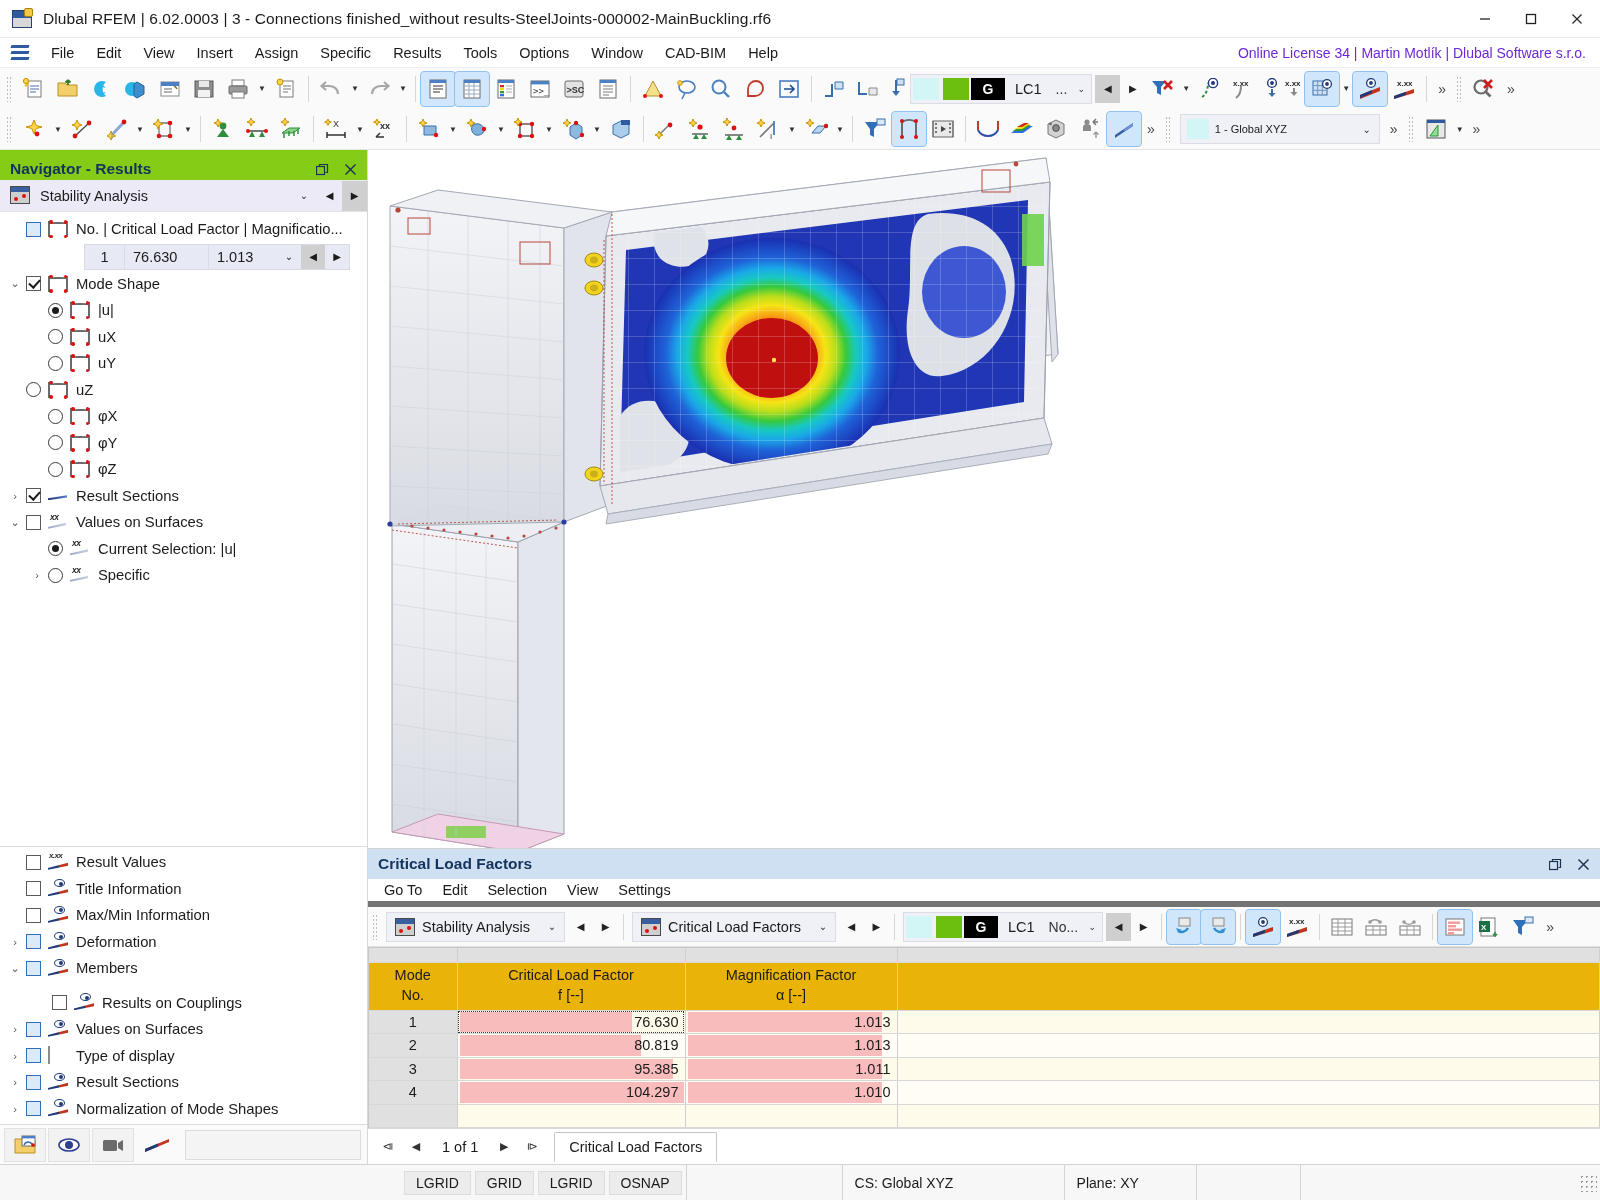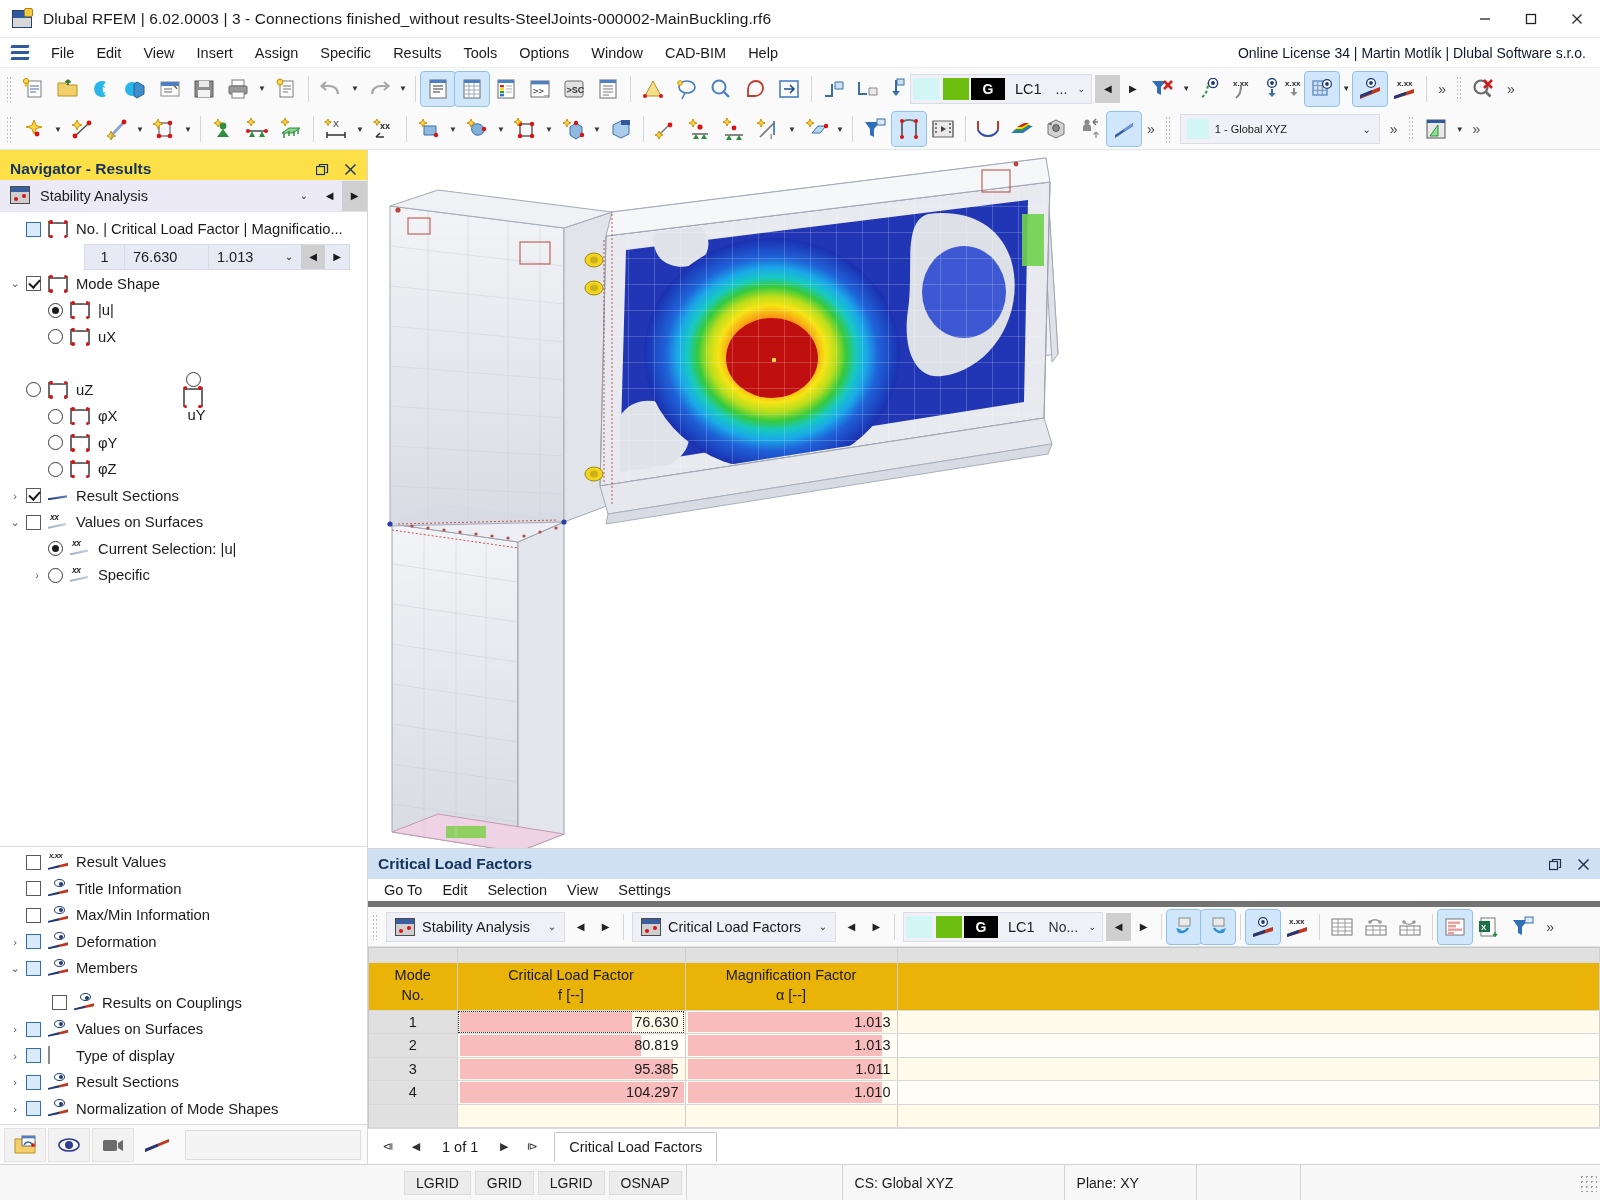--- a/index.html
+++ b/index.html
@@ -29,21 +29,21 @@
   .menubar {
     height:30px; display:flex; align-items:center; background:#ffffff;
     border-bottom:1px solid #efefef; flex:0 0 30px; position:relative;
   }
   .menu-logo { width:22px;height:20px;margin:0 8px 0 10px;position:relative;flex:0 0 22px;}
   .menu-logo i{position:absolute;display:block;}
   .menu-logo .l1{left:1px;top:2px;width:18px;height:3px;background:#2f5a9e;transform:skewX(-20deg);}
   .menu-logo .l2{left:1px;top:8px;width:18px;height:3px;background:#2f5a9e;transform:skewX(-20deg);}
   .menu-logo .l3{left:1px;top:14px;width:18px;height:3px;background:#2f5a9e;transform:skewX(-20deg);}
   .menu-item { padding:4px 11px; font-size:14.5px; color:#1b1b1b; cursor:default; }
-  .license { margin-left:auto; padding-right:14px; font-size:14px; color:#0f172a; }
+  .license { margin-left:auto; padding-right:14px; font-size:14px; color:#6d28d9; }
 
   
   .toolbars { background:#fafafa; border-bottom:1px solid #e4e4e4; flex:0 0 auto; }
   .tbrow { display:flex; align-items:center; height:41px; padding:0 2px; }
   .tbrow.r2 { height:40px; }
   .grip { width:7px; height:26px; margin:0 4px;
     background-image: radial-gradient(circle, #bdbdbd 1px, transparent 1px);
     background-size:3px 4px; flex:0 0 7px; }
   .sep { width:1px; height:26px; background:#d6d6d6; margin:0 5px; flex:0 0 1px; }
   .tbtn { width:34px; height:34px; display:flex; align-items:center; justify-content:center;
@@ -74,21 +74,21 @@
   .cscombo .sw { width:22px;height:20px;background:#d2f5f5;margin:0 6px; }
   .cscombo .txt { font-size:11px; }
   .cscombo .dd { margin-left:auto;width:24px;text-align:center;font-size:10px;color:#333; }
 
   
   .body { flex:1 1 auto; display:flex; min-height:0; }
 
   
   .nav { width:368px; flex:0 0 368px; display:flex; flex-direction:column;
          border-right:1px solid #d8d8d8; background:#fff; }
-  .nav-head { height:30px; background:#fde047; display:flex; align-items:center;
+  .nav-head { height:30px; background:#84cc16; display:flex; align-items:center;
               padding:8px 4px 0 10px; flex:0 0 30px; }
   .nav-head .t { font-size:15.5px; font-weight:bold; color:#14335c; }
   .nav-head .btns { margin-left:auto; display:flex; gap:2px; }
   .nav-head .b { width:26px;height:24px;display:flex;align-items:center;justify-content:center;
                  font-size:13px;color:#1c3350; }
 
   .nav-combo { height:32px; display:flex; align-items:center; background:#eceaf7;
                border-bottom:1px solid #e2e2ea; flex:0 0 32px; }
   .nav-combo .ic { width:22px;height:20px;margin:0 8px 0 10px; position:relative; flex:0 0 22px;}
   .nav-combo .txt { font-size:14.5px; }
@@ -888,21 +888,21 @@
           <span class="exp"></span>
           <span class="rad"></span>
           <span class="micon ic-mem">
               <i class="d d1"></i>
               <i class="d d2"></i>
               <i class="d d3"></i>
               <i class="d d4"></i>
             </span>
           <span class="tlabel">uX</span>
         </div>
-        <div class="trow" style="padding-left:26px;flex-direction:column;">
+        <div class="trow" style="padding-left:26px;">
           <span class="exp"></span>
           <span class="rad"></span>
           <span class="micon ic-mem">
               <i class="d d1"></i>
               <i class="d d2"></i>
               <i class="d d3"></i>
               <i class="d d4"></i>
             </span>
           <span class="tlabel">uY</span>
         </div>

